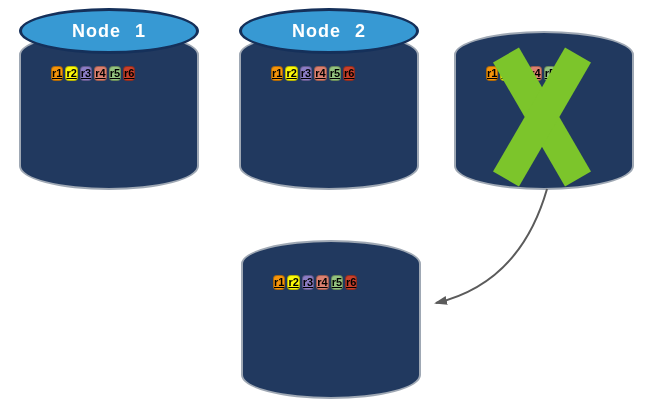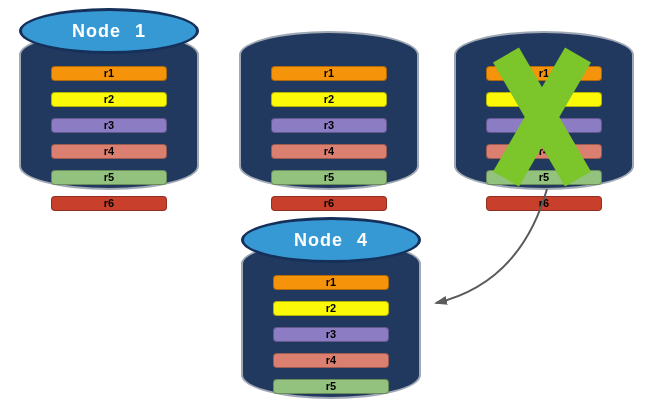--- a/index.html
+++ b/index.html
@@ -50,22 +50,23 @@
     word-spacing: 8px;
     white-space: nowrap;
   }
   .rows {
     position: absolute;
     left: 50%;
     transform: translateX(-50%);
     top: 58px;
     width: 116px;
     display: flex;
-    flex-direction: column;
-    gap: 11px;
+    flex-direction: row;
+    gap: 2px;
+    text-decoration: underline;
   }
   .row {
     height: 15px;
     border-radius: 4px;
     border: 1px solid rgba(0,0,0,0.28);
     box-sizing: border-box;
     display: flex;
     align-items: center;
     justify-content: center;
     font-size: 11px;
@@ -107,20 +108,23 @@
       <div class="row" style="background: rgb(251, 249, 8);">r2</div>
       <div class="row" style="background: rgb(139, 124, 196);">r3</div>
       <div class="row" style="background: rgb(219, 128, 112);">r4</div>
       <div class="row" style="background: rgb(147, 194, 127);">r5</div>
       <div class="row" style="background: rgb(200, 64, 43);">r6</div>
     </div>
   </div>
 
   <div class="node" style="left:239px; top:8px;">
     <div class="cyl-body"></div>
+    <div class="cyl-top">
+      <span class="node-title">Node 2</span>
+    </div>
     <div class="rows">
       <div class="row" style="background: rgb(245, 148, 11);">r1</div>
       <div class="row" style="background: rgb(251, 249, 8);">r2</div>
       <div class="row" style="background: rgb(139, 124, 196);">r3</div>
       <div class="row" style="background: rgb(219, 128, 112);">r4</div>
       <div class="row" style="background: rgb(147, 194, 127);">r5</div>
       <div class="row" style="background: rgb(200, 64, 43);">r6</div>
     </div>
   </div>
 
@@ -131,23 +135,20 @@
       <div class="row" style="background: rgb(251, 249, 8);">r2</div>
       <div class="row" style="background: rgb(139, 124, 196);">r3</div>
       <div class="row" style="background: rgb(219, 128, 112);">r4</div>
       <div class="row" style="background: rgb(147, 194, 127);">r5</div>
       <div class="row" style="background: rgb(200, 64, 43);">r6</div>
     </div>
   </div>
 
   <div class="node" style="left:241px; top:217px;">
     <div class="cyl-body"></div>
-    <div class="cyl-top">
-      <span class="node-title">Node 4</span>
-    </div>
     <div class="rows">
       <div class="row" style="background: rgb(245, 148, 11);">r1</div>
       <div class="row" style="background: rgb(251, 249, 8);">r2</div>
       <div class="row" style="background: rgb(139, 124, 196);">r3</div>
       <div class="row" style="background: rgb(219, 128, 112);">r4</div>
       <div class="row" style="background: rgb(147, 194, 127);">r5</div>
       <div class="row" style="background: rgb(200, 64, 43);">r6</div>
     </div>
   </div>
 

